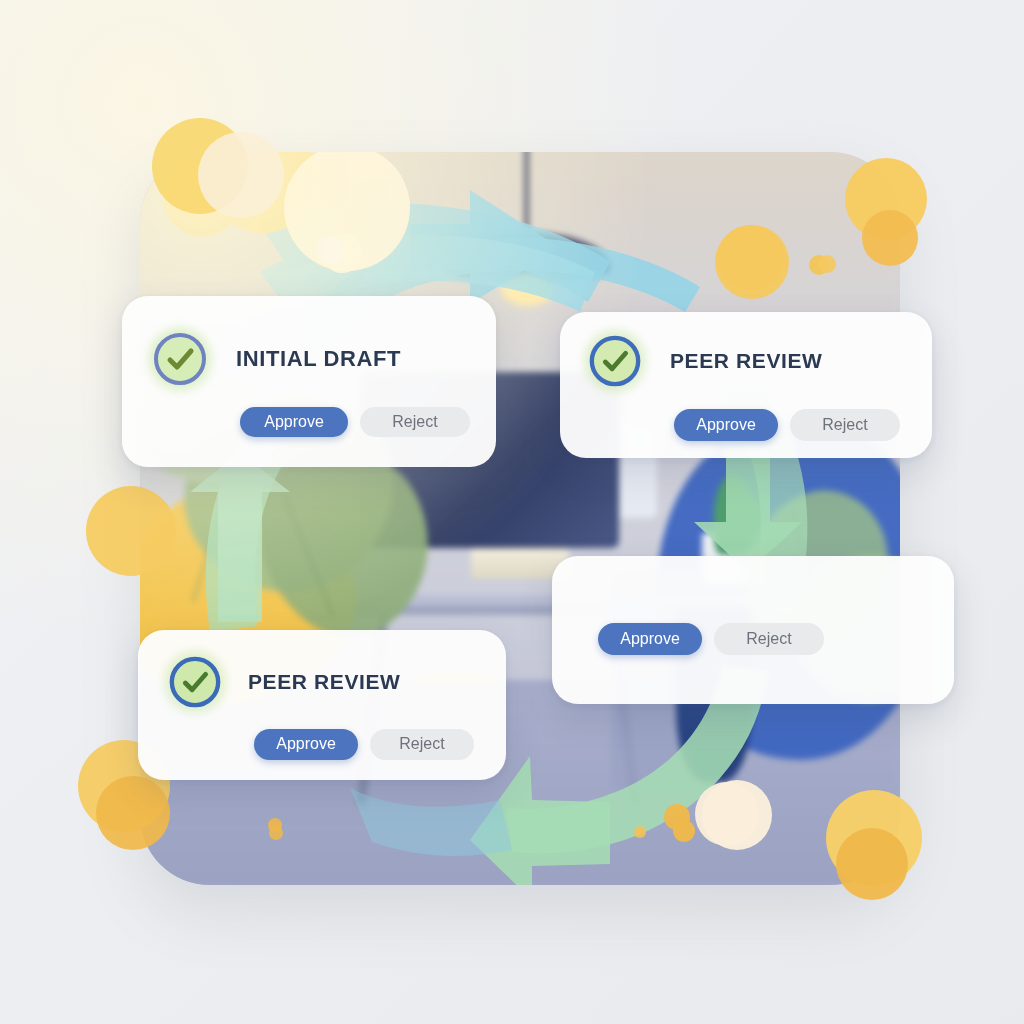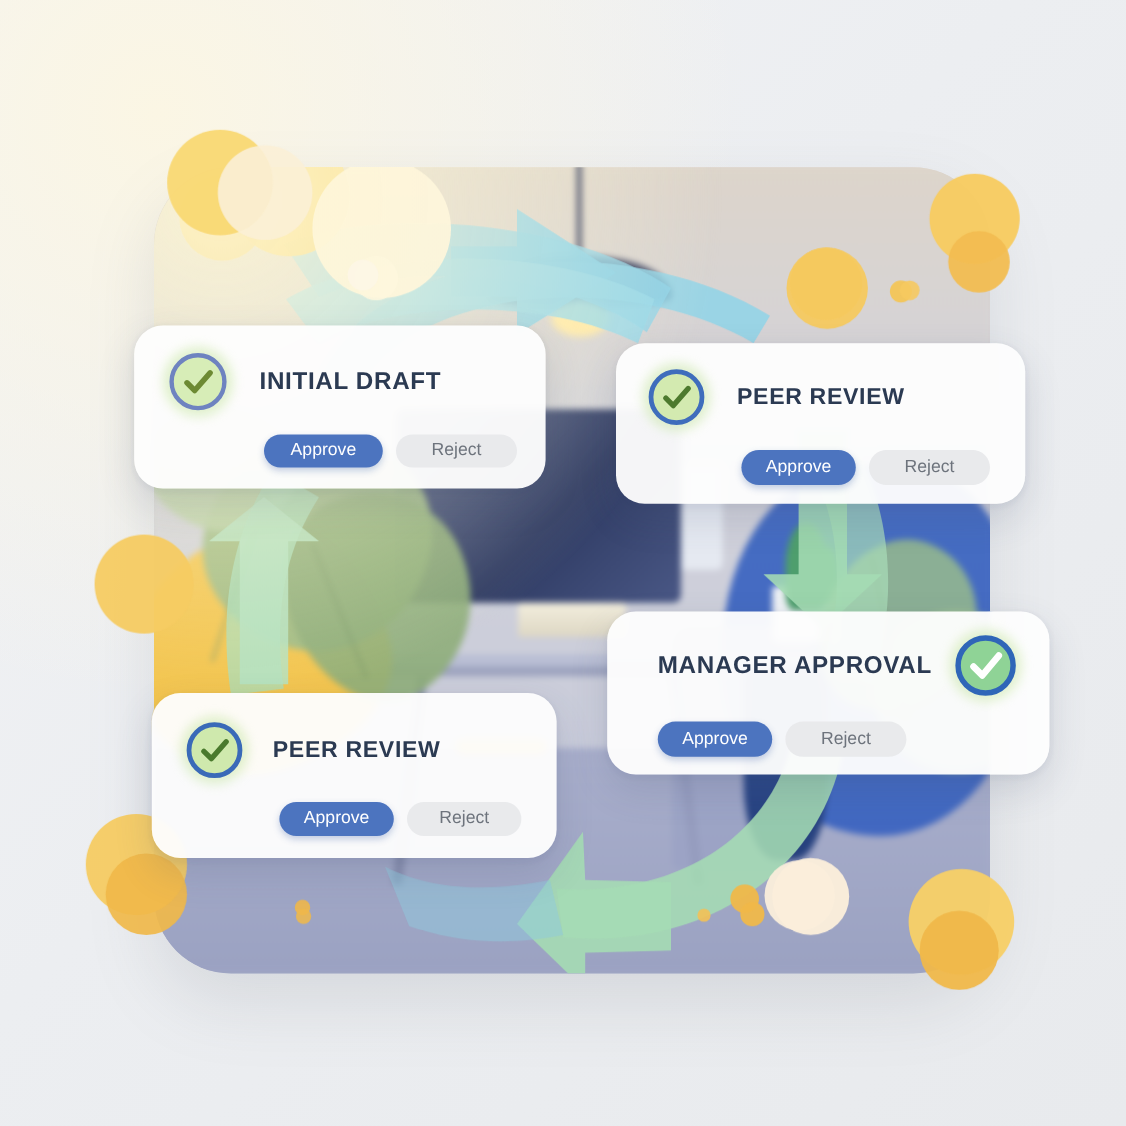--- a/index.html
+++ b/index.html
@@ -93,21 +93,21 @@
   .chk .halo{position:absolute;border-radius:50%;background:#c9e6a8;opacity:.55;filter:blur(5px);}
   .chk svg{position:relative;}
   .ctitle{font-weight:bold;color:#2b3a52;letter-spacing:.6px;white-space:nowrap;}
   .btns{display:flex;gap:12px;}
   .btn{border:none;border-radius:999px;font-family:"Liberation Sans",sans-serif;
     cursor:pointer;display:flex;align-items:center;justify-content:center;}
   .btn-approve{background:#4c74bf;color:#fff;box-shadow:0 3px 7px rgba(60,95,165,.3);}
   .btn-reject{background:#e9eaec;color:#6d737c;}
 
   
-  #card1{left:122px;top:296px;width:348px;height:148px;padding:0 0 0 26px;}
+  #card1{left:122px;top:296px;width:348px;height:171px;padding:0 0 0 26px;}
   #card1 .chk{width:64px;height:64px;}
   #card1 .chk .halo{width:64px;height:64px;}
   #card1 .ctitle{font-size:22px;margin-left:24px;}
   #card1 .btns{margin:16px 0 0 92px;}
   #card1 .btn{height:30px;font-size:16px;}
   #card1 .btn-approve{width:108px;}
   #card1 .btn-reject{width:110px;}
 
   #card2{left:560px;top:312px;width:348px;height:146px;padding:0 0 0 24px;}
   #card2 .chk{width:62px;height:62px;}
@@ -261,31 +261,20 @@
       </span>
       <span class="ctitle">PEER REVIEW</span>
     </div>
     <div class="btns">
       <button class="btn btn-approve">Approve</button>
       <button class="btn btn-reject">Reject</button>
     </div>
   </div>
 
   <div class="card" id="card3">
-    <div class="card-row">
-      <span class="ctitle">MANAGER APPROVAL</span>
-      <span class="chk">
-        <span class="halo"></span>
-        <svg width="62" height="62" viewBox="0 0 62 62">
-          <circle cx="31" cy="31" r="25" fill="#8fd396"></circle>
-          <circle cx="31" cy="31" r="25" fill="none" stroke="#2f66b8" stroke-width="5"></circle>
-          <path d="M20 32 L28 40 L43 22" fill="none" stroke="#ffffff" stroke-width="6" stroke-linecap="round" stroke-linejoin="round"></path>
-        </svg>
-      </span>
-    </div>
     <div class="btns">
       <button class="btn btn-approve">Approve</button>
       <button class="btn btn-reject">Reject</button>
     </div>
   </div>
 
   <div class="card" id="card4">
     <div class="card-row">
       <span class="chk">
         <span class="halo"></span>

